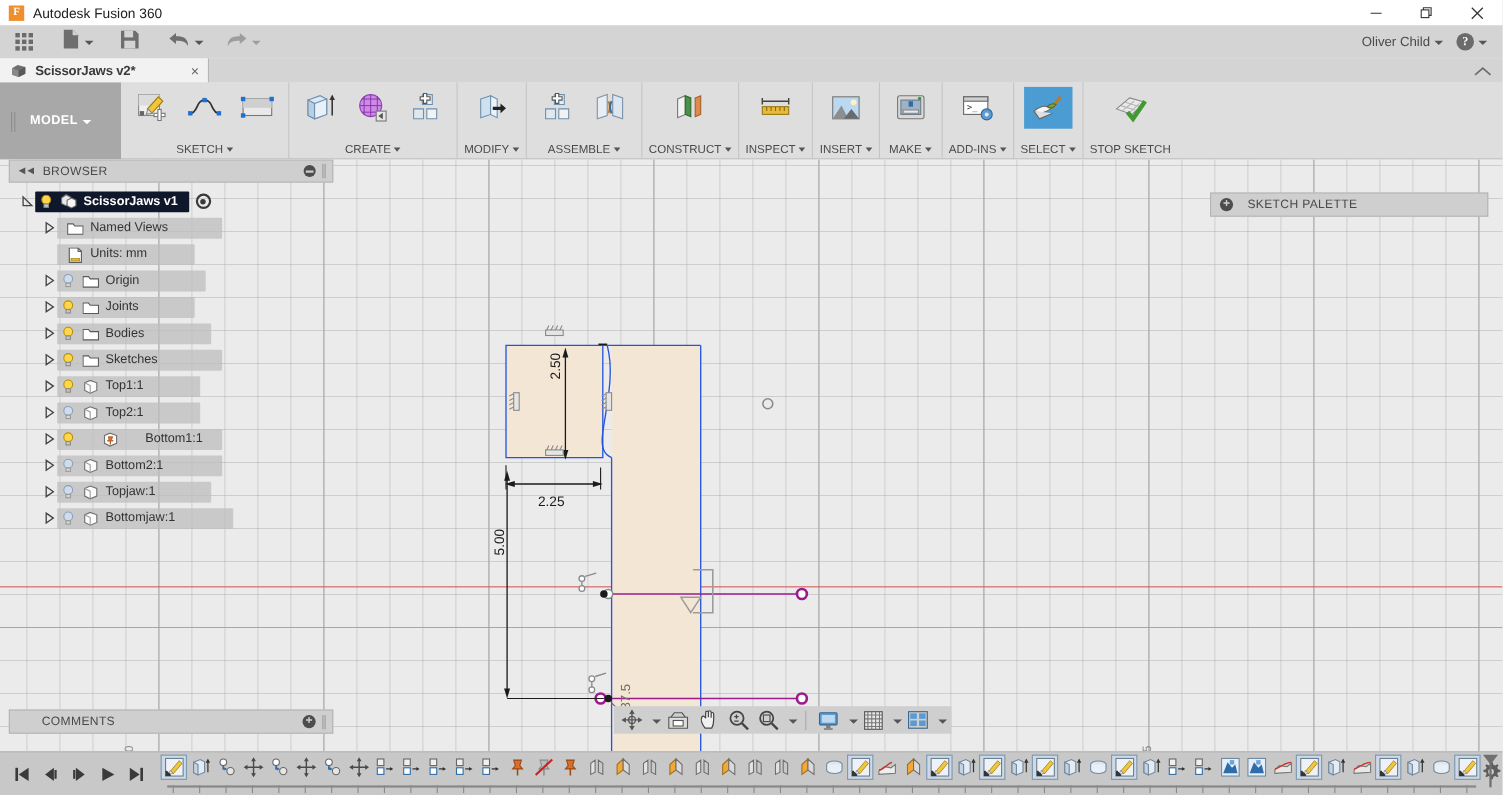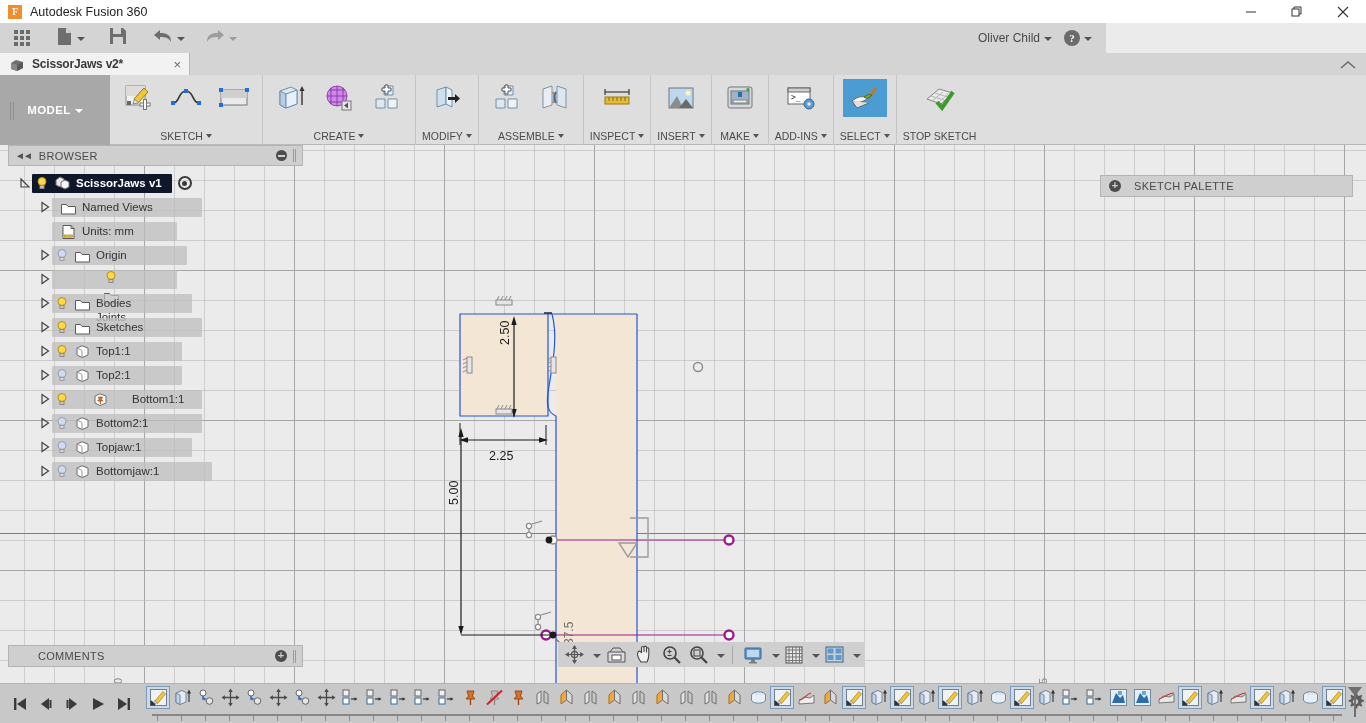--- a/index.html
+++ b/index.html
@@ -26,21 +26,21 @@
   .title-text { font-size: 12.5px; color: #222; text-align: center; }
   .win-btns { margin-left: auto; display: flex; height: 23px; }
   .win-btn {
     width: 46px; height: 23px; display: flex; align-items: center;
     justify-content: center; color: #333; font-size: 13px;
   }
   .win-btn svg { display:block; }
 
   
   .qab {
-    position: absolute; top: 23px; left: 0; width: 1106px; height: 30px;
+    position: absolute; top: 23px; left: 0; width: 1366px; height: 30px;
     background: #d4d4d4; display: flex; align-items: center;
   }
   .qab-item { display: flex; align-items: center; height: 30px; padding: 0 6px; }
   .caret-sm {
     width: 0; height: 0; border-left: 4px solid transparent;
     border-right: 4px solid transparent; border-top: 4px solid #555;
     margin-left: 4px; margin-top: 2px;
   }
   .grid-icon { display: grid; grid-template-columns: repeat(3, 4px); gap: 2px; }
   .grid-icon i { width: 4px; height: 4px; background: #6b6b6b; display:block; }
@@ -457,20 +457,37 @@
             </svg>
           </span>
         </div>
       </div>
       <div class="group-label">
         <span>ASSEMBLE</span>
         <span class="caret-xs"></span>
       </div>
     </div>
 
+    <div class="ribbon-group">
+      <div class="ribbon-icons">
+        <div class="ribbon-btn">
+          <span class="ribbon-glyph">
+            <svg width="32" height="32" viewBox="0 0 32 32">
+              <path d="M5 7 L12 4 L12 21 L5 24 Z" fill="#f2f2f2" stroke="#777"></path>
+              <path d="M12 4 L17 6 L17 23 L12 21 Z" fill="#4a8f4a" stroke="#2c6b2c"></path>
+              <path d="M21 6 L26 4 L26 21 L21 23 Z" fill="#dd8a4a" stroke="#a4602c"></path>
+            </svg>
+          </span>
+        </div>
+      </div>
+      <div class="group-label">
+        <span>CONSTRUCT</span>
+        <span class="caret-xs"></span>
+      </div>
+    </div>
 
     <div class="ribbon-group">
       <div class="ribbon-icons">
         <div class="ribbon-btn">
           <span class="ribbon-glyph">
             <svg width="32" height="32" viewBox="0 0 32 32">
               <line x1="4" y1="9" x2="28" y2="9" stroke="#444" stroke-width="1.3"></line>
               <line x1="4" y1="6" x2="4" y2="12" stroke="#444" stroke-width="1.3"></line>
               <line x1="28" y1="6" x2="28" y2="12" stroke="#444" stroke-width="1.3"></line>
               <rect x="4" y="14" width="24" height="7" fill="#e8b93b" stroke="#9a7a12"></rect>
@@ -768,21 +785,21 @@
                   </svg></span>
                 <span class="row-label">Origin</span>
               </span>
             </div>
             <div class="tree-row lvl1">
               <span class="row-arrow">
                 <svg width="12" height="12" viewBox="0 0 12 12">
                   <polygon points="3,1.5 9.5,6 3,10.5" fill="none" stroke="#444" stroke-width="1.2"></polygon>
                 </svg>
               </span>
-              <span class="row-chip" style="min-width: 125px; flex-direction: column;">
+              <span class="row-chip" style="min-width: 125px;">
                 <span class="bulb"><svg width="14" height="14" viewBox="0 0 14 14">
                     <circle cx="7" cy="5.5" r="4" fill="#ffd64d" stroke="#b99200"></circle>
                     <rect x="5" y="9.5" width="4" height="3" fill="#c9c9c9" stroke="#8a8a8a"></rect>
                   </svg></span>
                 <span class="folder"><svg width="15" height="13" viewBox="0 0 15 13">
                     <path d="M.5 2.5 h5 l1.5 2 h7.5 v7.5 h-14 z" fill="#fff" stroke="#5a5a5a"></path>
                   </svg></span>
                 <span class="row-label">Joints</span>
               </span>
             </div>

